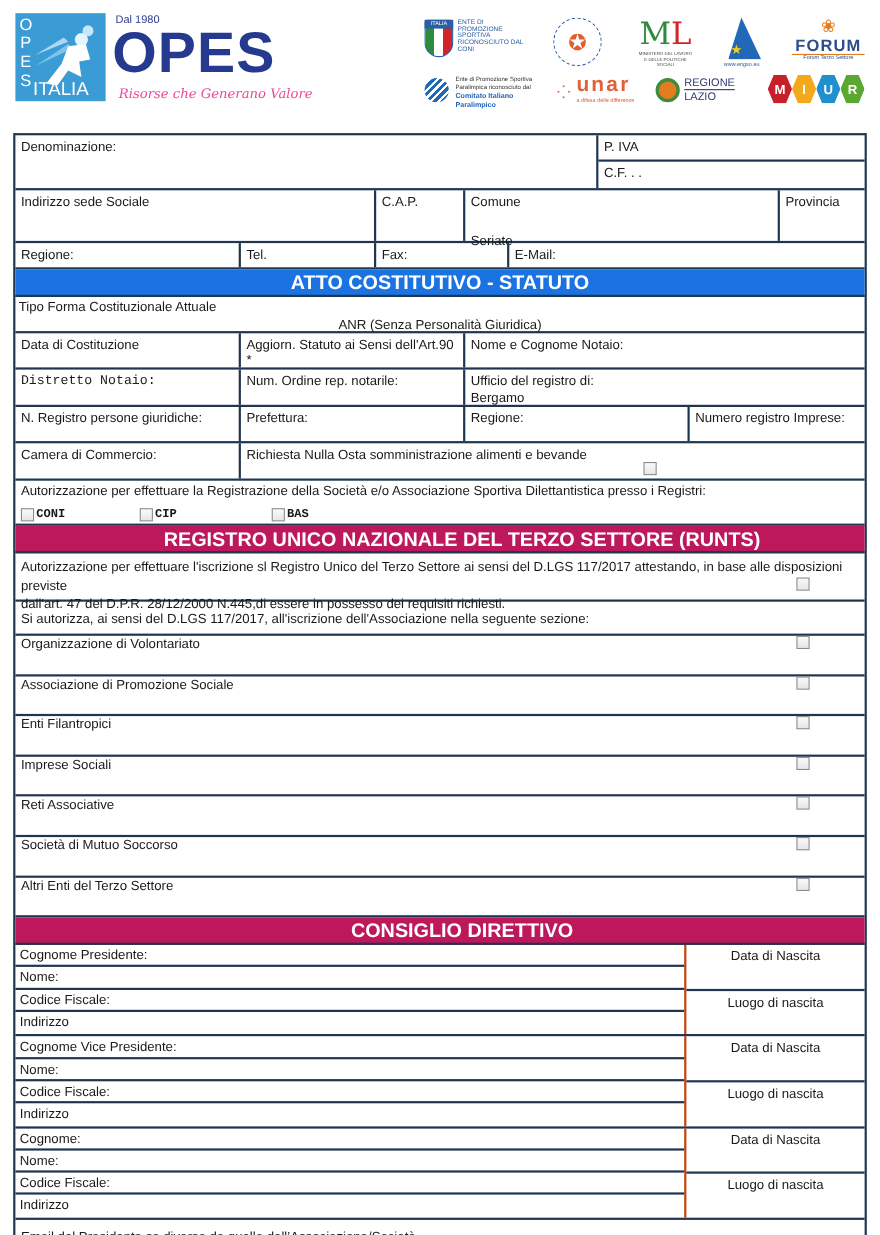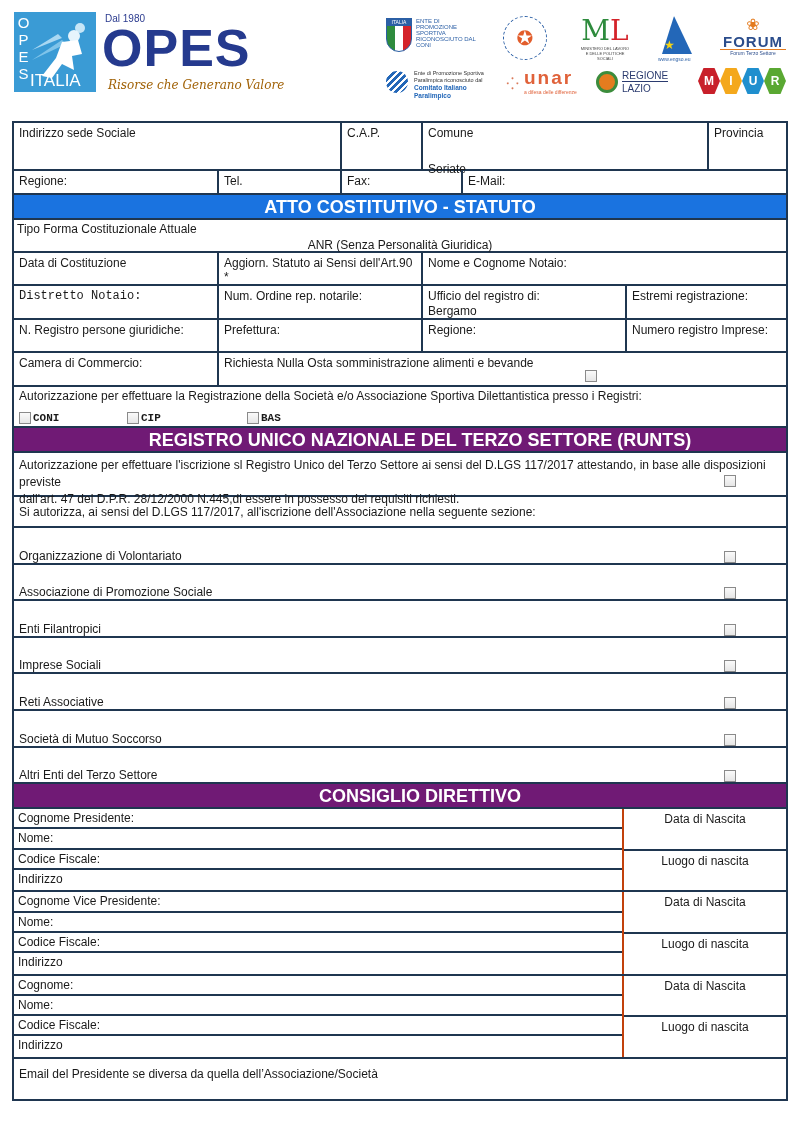--- a/index.html
+++ b/index.html
@@ -6,21 +6,21 @@
   body { width: 800px; height: 1123px; background: #fff; font-family: "Liberation Sans", sans-serif; color: #1a1a1a; position: relative; overflow: hidden; }
 
   
   .header { position: absolute; left: 0; top: 0; width: 800px; height: 110px; }
   .opes-mark { position: absolute; left: 14px; top: 12px; width: 82px; height: 80px; background: #3a9bd5; overflow: hidden; }
   .opes-mark .vtext { position: absolute; left: 2px; top: 2px; color: #fff; font-size: 15px; line-height: 15px; width: 12px; text-align: center; font-family: "Liberation Sans", sans-serif; }
   .opes-mark .italia { position: absolute; left: 16px; bottom: 1px; color: #fff; font-size: 17px; letter-spacing: 0px; }
   .opes-mark .runner { position: absolute; left: 18px; top: 8px; width: 60px; height: 58px; }
   .dal { position: absolute; left: 105px; top: 13px; font-size: 10px; color: #2b3b8f; }
   .opes-word { position: absolute; left: 102px; top: 22px; font-size: 52px; font-weight: bold; color: #253a8e; letter-spacing: 1px; line-height: 52px; }
-  .tagline { position: absolute; left: 108px; top: 78px; font-size: 12px; font-style: italic; color: #a16207; font-family: "DejaVu Serif", serif; }
+  .tagline { position: absolute; left: 108px; top: 78px; font-size: 12px; font-style: italic; color: #ec4899; font-family: "DejaVu Serif", serif; }
 
   .logo { position: absolute; font-size: 6px; color: #2b5fa5; }
   .logo-coni { left: 386px; top: 18px; width: 95px; height: 40px; }
   .logo-coni .shield { position: absolute; left: 0; top: 0; width: 26px; height: 34px; border-radius: 3px 3px 13px 13px; background: linear-gradient(90deg,#2e8b3d 0 33%,#fff 33% 66%,#d4232a 66%); border: 1px solid #2b5fa5; }
   .logo-coni .shield-top { position: absolute; left: 0; top: 0; width: 26px; height: 8px; background: #2b5fa5; color: #fff; font-size: 5px; text-align: center; line-height: 8px; }
   .logo-coni .txt { position: absolute; left: 30px; top: 0; width: 62px; line-height: 6px; }
   .logo-scu { left: 503px; top: 16px; width: 44px; height: 44px; border-radius: 50%; border: 1px dashed #2b5fa5; display:flex; align-items:center; justify-content:center; color:#e25d2b; font-size: 20px; }
   .logo-ml { left: 580px; top: 16px; width: 50px; height: 44px; text-align: center; }
   .logo-ml .m { font-size: 28px; font-family: "DejaVu Serif", serif; color: #2e8b3d; line-height: 30px; }
   .logo-ml .m span { color: #d4232a; }
@@ -52,24 +52,24 @@
 
   
   .form { position: absolute; left: 12px; top: 121px; width: 776px; border: 2px solid #1f3650; }
   .row { display: flex; border-bottom: 2px solid #1f3650; }
   .row:last-child { border-bottom: none; }
   .cell { border-right: 2px solid #1f3650; padding: 3px 5px; font-size: 12px; position: relative; }
   .cell:last-child { border-right: none; }
   .cell .val { display: block; margin-top: 22px; }
   .banner { color: #fff; font-weight: bold; font-size: 18px; text-align: center; height: 25px; line-height: 25px; border-bottom: 2px solid #1f3650; }
   .banner.light { background: #1a73e0; }
-  .banner.dark { background: #701a75; padding-left: 40px; }
+  .banner.dark { background: #be185d; padding-left: 40px; }
   .cb { display: inline-block; width: 12px; height: 12px; border: 1px solid #8a8a8a; background: linear-gradient(#fafafa,#e6e6e6); vertical-align: middle; }
   .mono { font-family: "Liberation Mono", monospace; font-weight: bold; font-size: 11px; vertical-align: middle; margin-left: 2px; }
-  .opt-row { display: flex; justify-content: space-between; align-items: flex-end; height: 36.6px; padding: 0 50px 0 5px; border-bottom: 2px solid #1f3650; font-size: 12px; }
+  .opt-row { display: flex; justify-content: space-between; align-items: flex-start; height: 36.6px; padding: 0 50px 0 5px; border-bottom: 2px solid #1f3650; font-size: 12px; }
   .board-block { display: flex; border-bottom: 2px solid #1f3650; }
   .board-left { flex: 0 0 610px; border-right: 2px solid #c2410c; }
   .board-left .bl { height: 20.3px; border-bottom: 2px solid #1f3650; font-size: 12px; padding: 2px 4px; }
   .board-left .bl:last-child { border-bottom: none; }
   .board-right { flex: 1; display: flex; flex-direction: column; }
   .board-right .br { flex: 1; border-bottom: 2px solid #1f3650; text-align: center; font-size: 12px; padding-top: 3px; }
   .board-right .br:last-child { border-bottom: none; }
 </style>
 </head>
 <body>
@@ -130,20 +130,33 @@
   <div class="logo logo-miur">
     <div class="hx" style="background:#c8202a">M</div>
     <div class="hx" style="background:#f4a81c">I</div>
     <div class="hx" style="background:#1f8fce">U</div>
     <div class="hx" style="background:#5aa832">R</div>
   </div>
 </div>
 
 <div class="form">
 
+  <div class="row" style="height:50px;">
+    <div class="cell" style="flex:0 0 530px;">
+      <span>Denominazione:</span>
+    </div>
+    <div class="cell" style="flex:1; padding:0;">
+      <div style="height:24px; border-bottom:2px solid #1f3650; padding:3px 5px; font-size:12px;">
+        <span>P. IVA</span>
+      </div>
+      <div style="padding:3px 5px; font-size:12px;">
+        <span>C.F. . .</span>
+      </div>
+    </div>
+  </div>
 
   <div class="row" style="height:48px;">
     <div class="cell" style="flex:0 0 328px;">
       <span>Indirizzo sede Sociale</span>
     </div>
     <div class="cell" style="flex:0 0 81px;">
       <span>C.A.P.</span>
     </div>
     <div class="cell" style="flex:0 0 286px;">
       <span>Comune</span>
@@ -191,23 +204,20 @@
   <div class="row" style="height:34px;">
     <div class="cell" style="flex:0 0 205px;font-family:Liberation Mono, monospace;">
       <span>Distretto Notaio:</span>
     </div>
     <div class="cell" style="flex:0 0 204px;">
       <span>Num. Ordine rep. notarile:</span>
     </div>
     <div class="cell" style="flex:0 0 204px; line-height:15px;">
       <span>Ufficio del registro di:</span><br>
       <span>Bergamo</span>
-    </div>
-    <div class="cell" style="flex:1;">
-      <span>Estremi registrazione:</span>
     </div>
   </div>
 
   <div class="row" style="height:33px;">
     <div class="cell" style="flex:0 0 205px;">
       <span>N. Registro persone giuridiche:</span>
     </div>
     <div class="cell" style="flex:0 0 204px;">
       <span>Prefettura:</span>
     </div>

